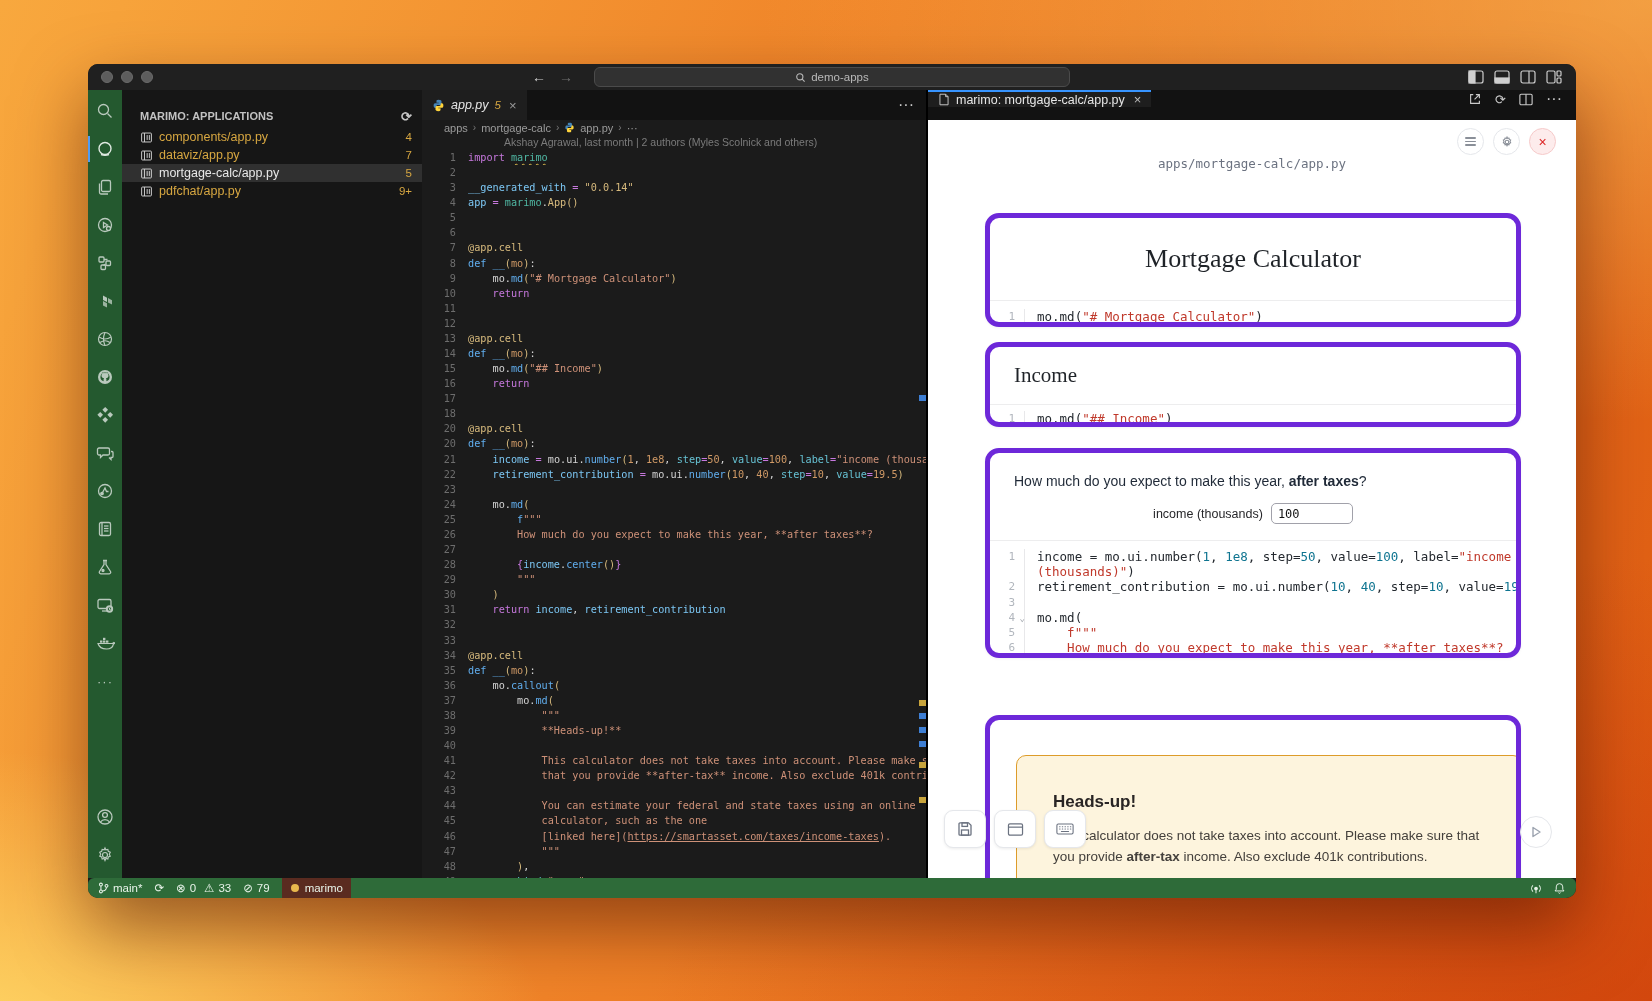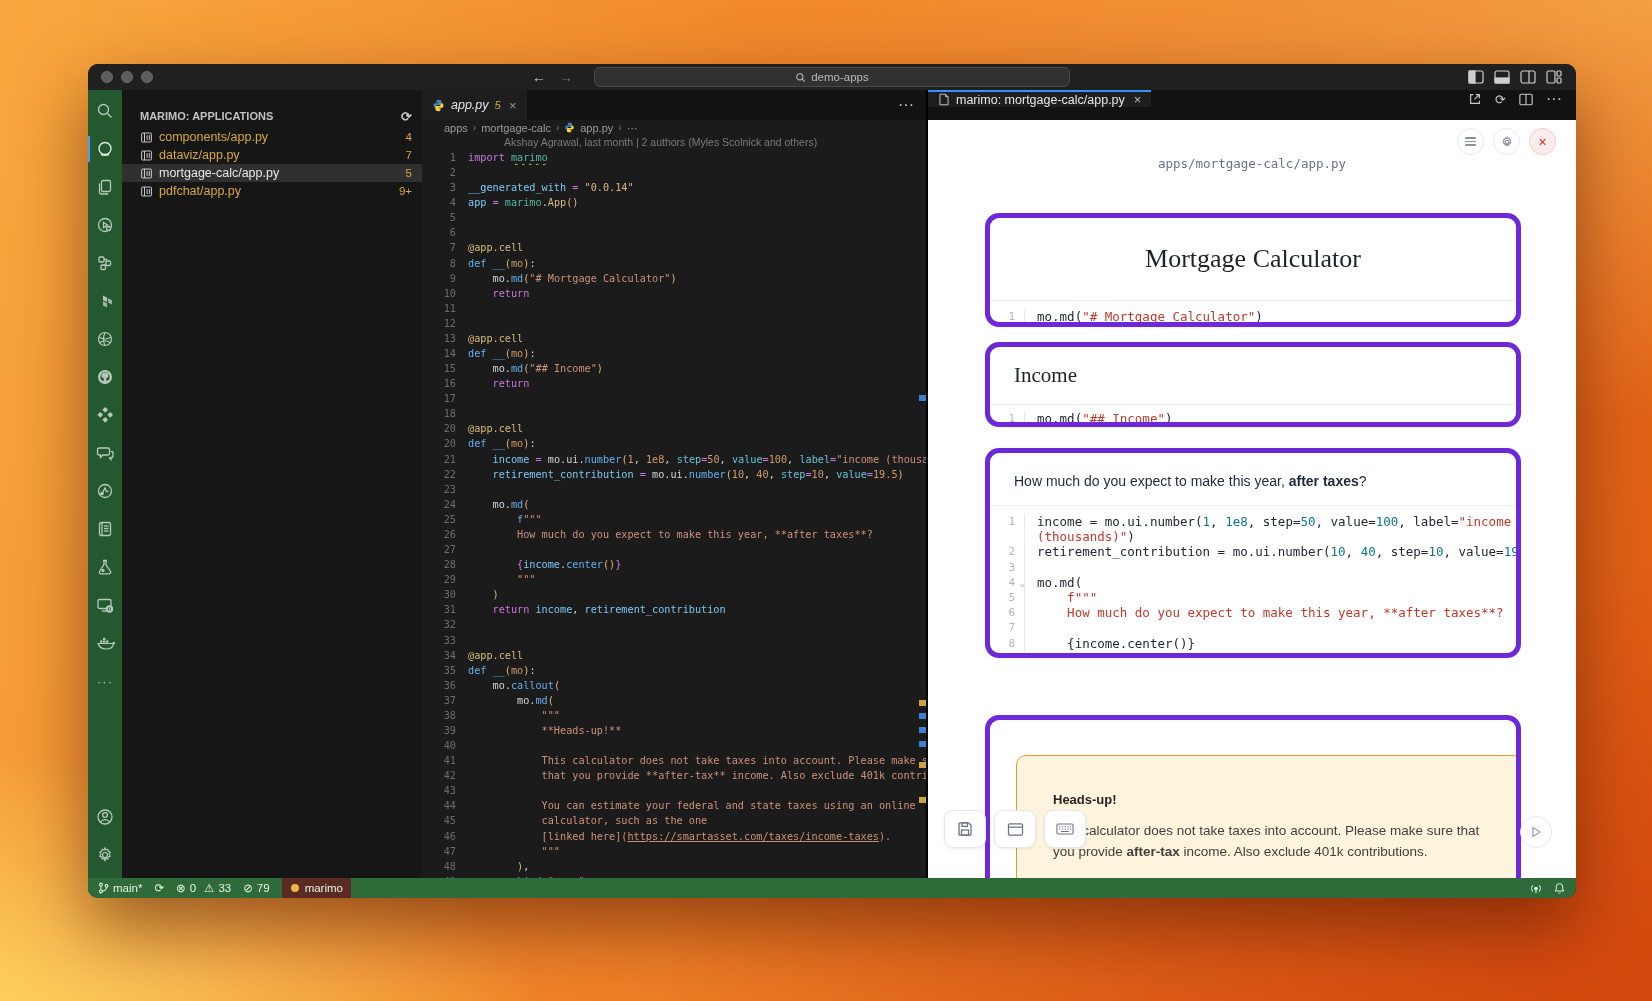--- a/index.html
+++ b/index.html
@@ -88,28 +88,28 @@
   .wrow .fold{position:absolute;right:-1px;top:1px;font-size:9px;color:#9a9fa6;}
   .wrow .cnt{border-left:1px solid #e8e8ea;padding-left:12px;flex:1;overflow:hidden;}
   .wk-t{color:#24292f}.wk-s{color:#c0392b}.wk-d{color:#0e7490}
   .question{font-size:14px;color:#1f2937;}
   .question b{font-weight:700;}
   .widgetrow{display:flex;align-items:center;justify-content:center;gap:8px;}
   .widgetrow label{font-size:12.5px;color:#27272a;}
   .numinput{width:82px;height:21px;border:1px solid #a1a1aa;border-radius:5px;font-family:"DejaVu Sans Mono",monospace;font-size:12px;color:#111;padding-left:6px;background:#fff;}
   .callout{position:absolute;left:26px;width:507px;background:#fdf4dd;border:1.5px solid #dd9c2a;border-radius:10px;
     box-shadow:5px 4px 0 -1px rgba(199,126,43,.55);padding:36px 36px 20px 36px;}
-  .callout h4{font-size:13px;color:#292524;margin-bottom:14px;}
+  .callout h4{font-size:17px;color:#292524;margin-bottom:14px;}
   .callout p{font-size:13.5px;color:#44403c;line-height:1.55;margin-bottom:14px;max-width:440px;}
   .fab-row{position:absolute;left:16px;top:690px;display:flex;gap:8px;z-index:5;}
   .fab{width:42px;height:38px;background:#fff;border:1px solid #e5e7eb;border-radius:9px;display:flex;align-items:center;justify-content:center;color:#6b7280;box-shadow:0 1px 3px rgba(0,0,0,.08);}
   .playbtn{position:absolute;right:24px;top:696px;width:32px;height:32px;border-radius:50%;border:1px solid #e5e7eb;background:#fff;display:flex;align-items:center;justify-content:center;z-index:5;}
   
   .statusbar{position:absolute;left:0;right:0;bottom:0;height:20px;background:#2e6b39;display:flex;align-items:center;
-    color:#e9f4ea;font-size:11.5px;padding:0 10px;gap:12px;}
+    color:#e9f4ea;font-size:11.5px;padding:0 10px;gap:12px;border-radius:6px;}
   .sb-item{display:flex;align-items:center;gap:4px;}
   .sb-pill{background:#5a2b20;height:20px;display:flex;align-items:center;gap:5px;padding:0 8px;}
   .sb-right{margin-left:auto;display:flex;align-items:center;gap:10px;}
   svg{flex:none}
 </style>
 </head>
 <body>
 
 <div class="window">
 
@@ -482,20 +482,24 @@
           <div class="divider"></div>
           <div style="padding-top:6px">
               <div class="wrow"><span class="gut">1</span><span class="cnt"><span class="wk-t">mo.md(</span><span class="wk-s">"## Income"</span><span class="wk-t">)</span></span></div>
             </div>
         </div>
 
         <div class="card" style="top:328px;height:210px">
           <div class="question" style="padding:20px 24px 0">
             <span>How much do you expect to make this year, </span><b>after taxes</b><span>?</span>
           </div>
+          <div class="widgetrow" style="margin-top:14px">
+            <label>income (thousands)</label>
+            <input class="numinput" type="text" value="100" style="">
+          </div>
           <div class="divider" style="margin-top:16px"></div>
           <div style="padding-top:8px">
               <div class="wrow"><span class="gut">1</span><span class="cnt"><span class="wk-t">income = mo.ui.number(</span><span class="wk-d">1</span><span class="wk-t">, </span><span class="wk-d">1e8</span><span class="wk-t">, step=</span><span class="wk-d">50</span><span class="wk-t">, value=</span><span class="wk-d">100</span><span class="wk-t">, label=</span><span class="wk-s">"income</span></span></div>
               <div class="wrow"><span class="gut"></span><span class="cnt"><span class="wk-s">(thousands)"</span><span class="wk-t">)</span></span></div>
               <div class="wrow"><span class="gut">2</span><span class="cnt"><span class="wk-t">retirement_contribution = mo.ui.number(</span><span class="wk-d">10</span><span class="wk-t">, </span><span class="wk-d">40</span><span class="wk-t">, step=</span><span class="wk-d">10</span><span class="wk-t">, value=</span><span class="wk-d">19.5</span></span></div>
               <div class="wrow"><span class="gut">3</span><span class="cnt"></span></div>
               <div class="wrow"><span class="gut">4<span class="fold">⌄</span></span><span class="cnt"><span class="wk-t">mo.md(</span></span></div>
               <div class="wrow"><span class="gut">5</span><span class="cnt"><span class="wk-s">    f"""</span></span></div>
               <div class="wrow"><span class="gut">6</span><span class="cnt"><span class="wk-s">    How much do you expect to make this year, **after taxes**?</span></span></div>
               <div class="wrow"><span class="gut">7</span><span class="cnt"></span></div>

